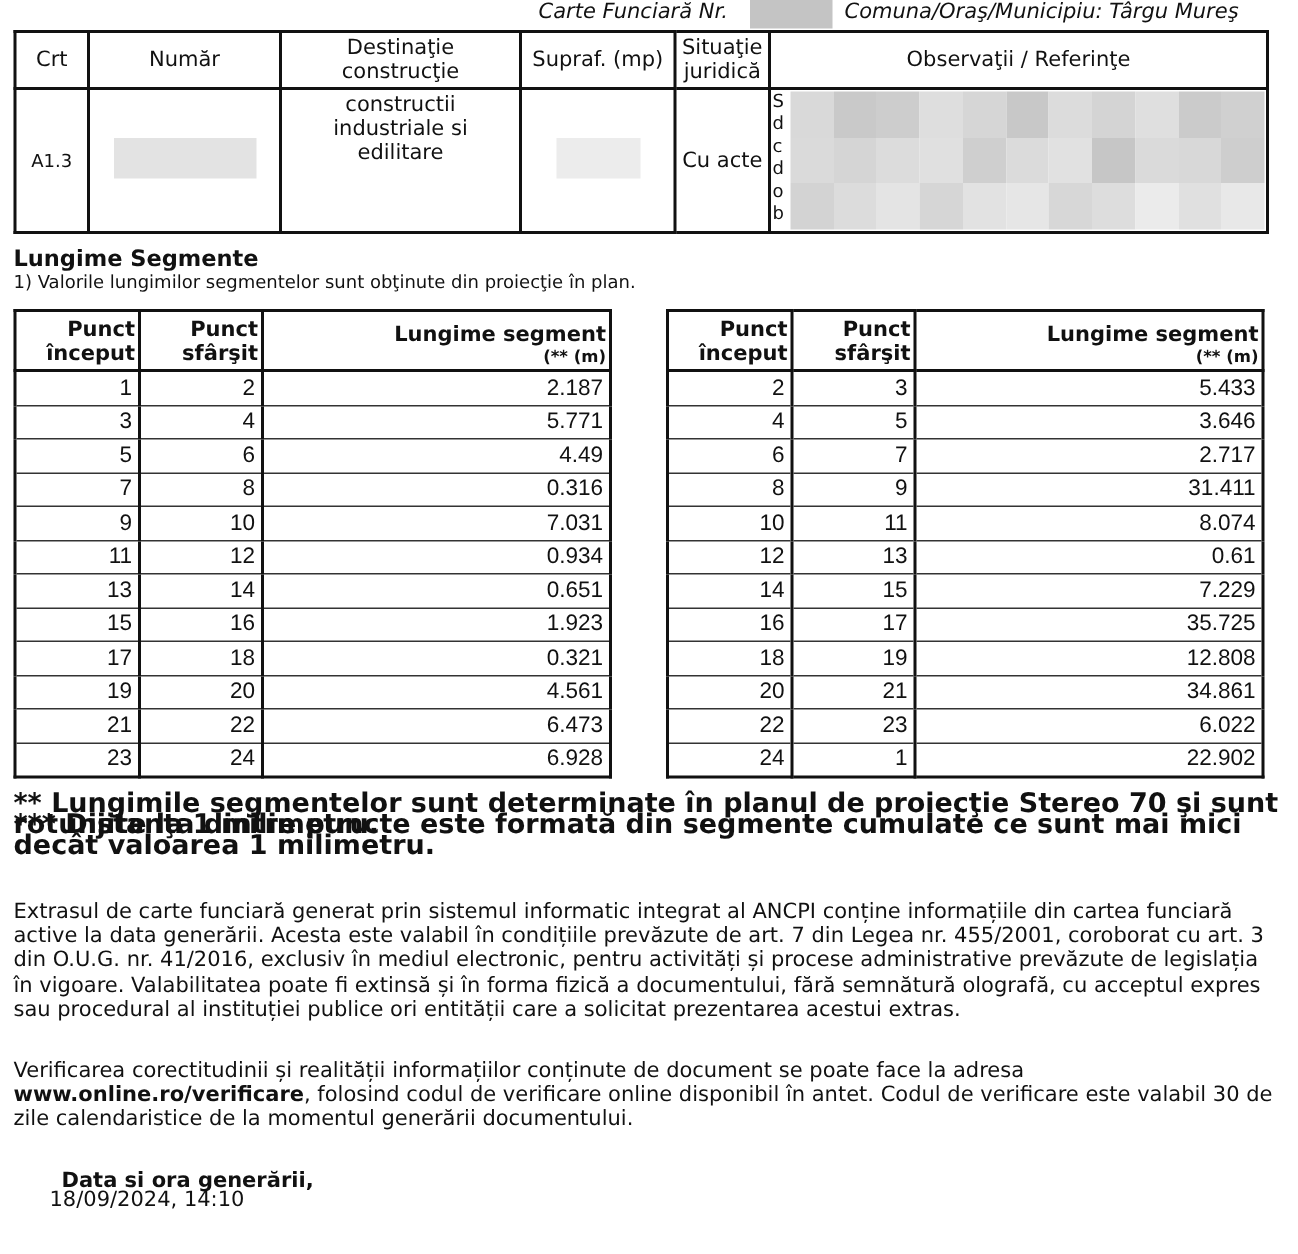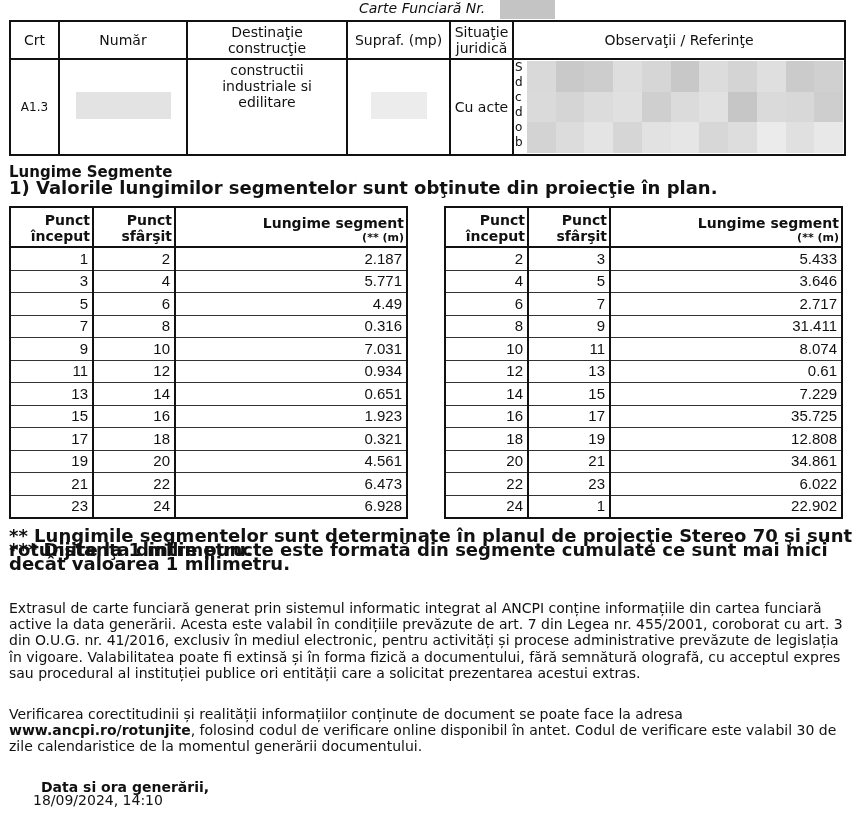--- a/index.html
+++ b/index.html
@@ -40,21 +40,21 @@
   .obs-letters {
     position: absolute; left: 1px; top: 0px; font-size: 12px; line-height: 15px;
   }
   .obs-mosaic {
     position: absolute; left: 13px; top: 1px; right: 1px; bottom: 1px;
     display: grid; grid-template-columns: repeat(11, 1fr); grid-template-rows: repeat(3, 1fr);
   }
 
   
   .seg-title { position: absolute; left: 9px; top: 164px; font-weight: bold; font-size: 15px; line-height: 16px; }
-  .seg-note { position: absolute; left: 9px; top: 180px; font-weight: bold; font-size: 18px; line-height: 16px; }
+  .seg-note { position: absolute; left: 9px; top: 180px; font-weight: normal; font-size: 12px; line-height: 16px; }
 
   table.seg {
     position: absolute; top: 206px; border-collapse: collapse; font-family: "Liberation Sans", sans-serif;
     font-size: 15px;
   }
   table.seg th {
     border: 2px solid #111; font-family: "DejaVu Sans", sans-serif; font-weight: bold;
     font-size: 14px; line-height: 16px; text-align: right; padding: 2px 2px 2px 2px; height: 34px;
     vertical-align: bottom;
   }
@@ -83,20 +83,21 @@
 
   .gen-label { position: absolute; left: 41px; top: 779px; font-weight: bold; font-size: 14px; }
   .gen-value { position: absolute; left: 33px; top: 792px; font-size: 14px; }
 </style>
 </head>
 <body>
 
 <div class="hdr-line">
   <span class="hdr-cf">Carte Funciară Nr.</span>
   <span class="hdr-redact"></span>
+  <span class="hdr-loc">Comuna/Oraş/Municipiu: Târgu Mureş</span>
 </div>
 
 <table class="top">
   <thead>
     <tr>
       <th class="c-crt">Crt</th>
       <th class="c-num">Număr</th>
       <th class="c-dest"><span style="display:inline-block;width:120px;">Destinaţie construcţie</span></th>
       <th class="c-sup">Supraf. (mp)</th>
       <th class="c-sit"><span style="display:inline-block;width:58px;">Situaţie juridică</span></th>
@@ -309,16 +310,16 @@
         <td>1</td>
         <td>22.902</td>
       </tr>
     </tbody>
 </table>
 
 <div class="foot foot1">** Lungimile segmentelor sunt determinate în planul de proiecţie Stereo 70 şi sunt rotunjite la 1 milimetru.</div>
 <div class="foot foot2">*** Distanţa dintre puncte este formată din segmente cumulate ce sunt mai mici decât valoarea 1 milimetru.</div>
 
 <div class="para para1">Extrasul de carte funciară generat prin sistemul informatic integrat al ANCPI conține informațiile din cartea funciară active la data generării. Acesta este valabil în condițiile prevăzute de art. 7 din Legea nr. 455/2001, coroborat cu art. 3 din O.U.G. nr. 41/2016, exclusiv în mediul electronic, pentru activități și procese administrative prevăzute de legislația în vigoare. Valabilitatea poate fi extinsă și în forma fizică a documentului, fără semnătură olografă, cu acceptul expres sau procedural al instituției publice ori entității care a solicitat prezentarea acestui extras.</div>
-<div class="para para2"><span>Verificarea corectitudinii și realității informațiilor conținute de document se poate face la adresa </span><b>www.ancpi.ro/rotunjite</b><span>, folosind codul de verificare online disponibil în antet. Codul de verificare este valabil 30 de zile calendaristice de la momentul generării documentului.</span></div>
+<div class="para para2"><span>Verificarea corectitudinii și realității informațiilor conținute de document se poate face la adresa </span><b>www.online.ro/verificare</b><span>, folosind codul de verificare online disponibil în antet. Codul de verificare este valabil 30 de zile calendaristice de la momentul generării documentului.</span></div>
 
 <div class="gen-label">Data si ora generării,</div>
 <div class="gen-value">18/09/2024,  14:10</div>
 
 </body></html>

